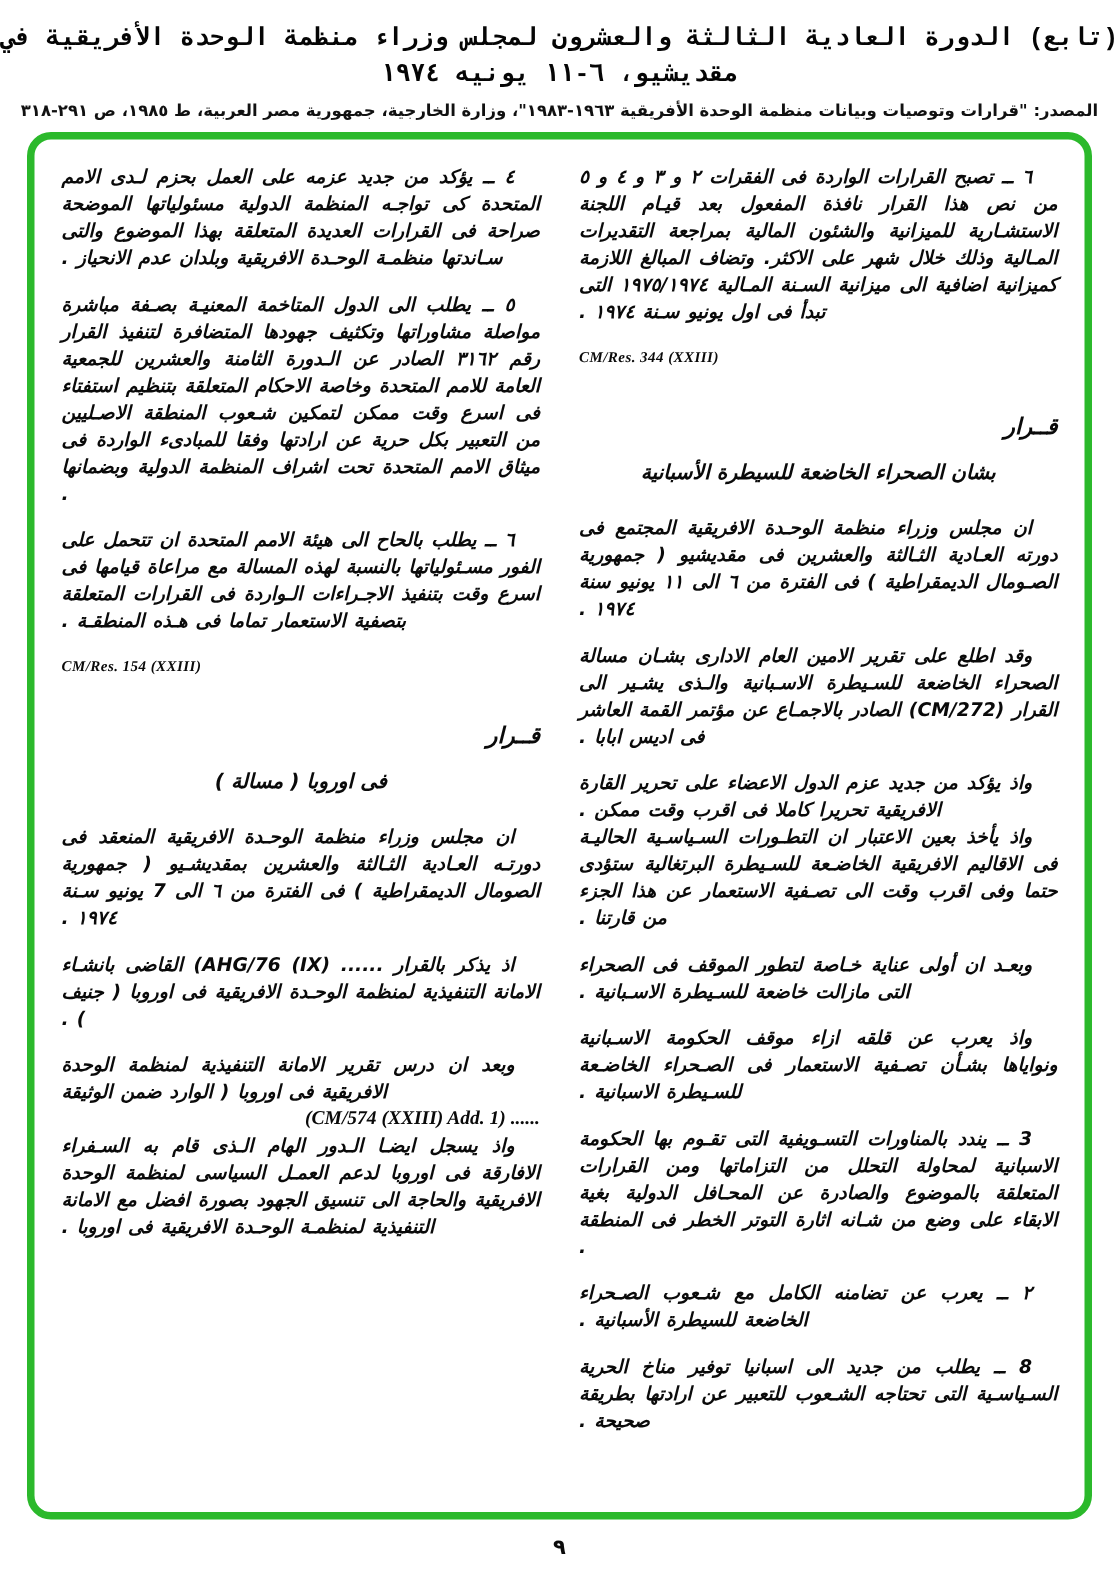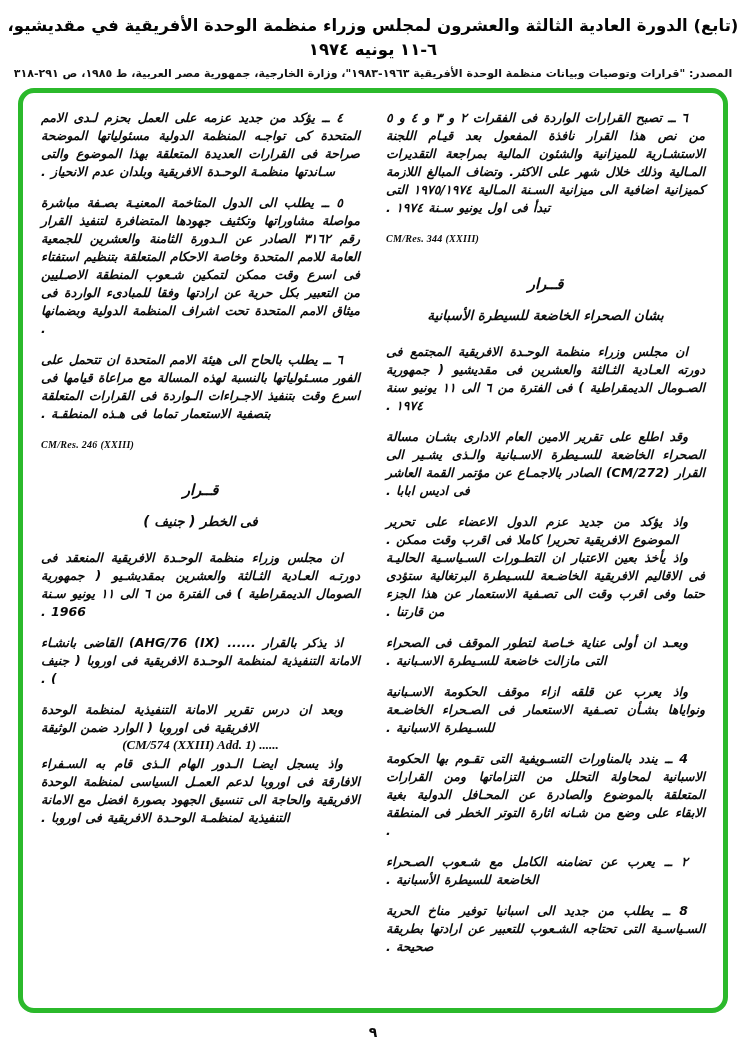--- a/index.html
+++ b/index.html
@@ -9,21 +9,21 @@
     overflow: hidden;
     font-family: "DejaVu Sans", sans-serif;
     color: #0a0a0a;
   }
   .page { position: relative; width: 746px; height: 1063px; }
 
   
   .hdr { position: absolute; top: 14px; left: 0; width: 100%; text-align: center; direction: rtl; }
   .hdr-title {
     font-size: 16.5px; font-weight: bold; letter-spacing: 0px;
-    line-height: 24px; color: #050505;
+    line-height: 24px; color: #050505; font-family: Liberation Mono, monospace;
   }
   .hdr-src {
     margin-top: 5px;
     font-size: 11px; font-weight: bold; color: #111;
   }
 
   
   .frame {
     position: absolute; left: 18px; top: 88px;
     width: 710px; height: 925px;
@@ -47,27 +47,27 @@
   }
   .para.tight { margin-bottom: 0; }
   .code {
     direction: ltr; text-align: left;
     font-family: "Liberation Serif", serif;
     font-size: 10px; font-weight: bold;
     margin: 16px 0 30px 0;
     letter-spacing: 0.3px;
   }
   .code-line {
-    direction: ltr; text-align: center;
+    direction: ltr; text-align: right;
     font-family: "Liberation Serif", serif;
     font-size: 13px; font-weight: bold;
     margin: 0 0 2px 0;
   }
   .h1 {
-    text-align: center; direction: rtl;
+    text-align: right; direction: rtl;
     font-size: 15px; line-height: 20px;
     margin: 0 0 12px 0;
   }
   .h2 {
     text-align: center; direction: rtl;
     font-size: 13.5px; line-height: 19px;
     margin: 0 0 10px 0;
   }
   .h2.last { margin-bottom: 18px; text-align: center; }
 
@@ -88,36 +88,36 @@
   </div>
 
   <div class="frame" style="border-color: rgb(43, 185, 43);">
     <section class="col" id="col-right">
         <div class="blk para">٦ ــ تصبح القرارات الواردة فى الفقرات ٢ و ٣ و ٤ و ٥ من نص هذا القرار نافذة المفعول بعد قيـام اللجنة الاستشـارية للميزانية والشئون المالية بمراجعة التقديرات المـالية وذلك خلال شهر على الاكثر. وتضاف المبالغ اللازمة كميزانية اضافية الى ميزانية السـنة المـالية ١٩٧٥/١٩٧٤ التى تبدأ فى اول يونيو سـنة ١٩٧٤ .</div>
         <div class="blk code">CM/Res. 344 (XXIII)</div>
         <div class="blk h1">قــرار</div>
         <div class="blk h2 last">بشان الصحراء الخاضعة للسيطرة الأسبانية</div>
         <div class="blk para">ان مجلس وزراء منظمة الوحـدة الافريقية المجتمع فى دورته العـادية الثـالثة والعشرين فى مقديشيو ( جمهورية الصـومال الديمقراطية ) فى الفترة من ٦ الى ١١ يونيو سنة ١٩٧٤ .</div>
         <div class="blk para">وقد اطلع على تقرير الامين العام الادارى بشـان مسالة الصحراء الخاضعة للسـيطرة الاسـبانية والـذى يشـير الى القرار ⁦(CM/272)⁩ الصادر بالاجمـاع عن مؤتمر القمة العاشر فى اديس ابابا .</div>
-        <div class="blk para tight">واذ يؤكد من جديد عزم الدول الاعضاء على تحرير الموضوع الافريقية تحريرا كاملا فى اقرب وقت ممكن .</div>
+        <div class="blk para tight">واذ يؤكد من جديد عزم الدول الاعضاء على تحرير القارة الافريقية تحريرا كاملا فى اقرب وقت ممكن .</div>
         <div class="blk para">واذ يأخذ بعين الاعتبار ان التطـورات السـياسـية الحاليـة فى الاقاليم الافريقية الخاضـعة للسـيطرة البرتغالية ستؤدى حتما وفى اقرب وقت الى تصـفية الاستعمار عن هذا الجزء من قارتنا .</div>
         <div class="blk para">وبعـد ان أولى عناية خـاصة لتطور الموقف فى الصحراء التى مازالت خاضعة للسـيطرة الاسـبانية .</div>
         <div class="blk para">واذ يعرب عن قلقه ازاء موقف الحكومة الاسـبانية ونواياها بشـأن تصـفية الاستعمار فى الصـحراء الخاضـعة للسـيطرة الاسبانية .</div>
-        <div class="blk para">4 ــ يندد بالمناورات التسـويفية التى تقـوم بها الحكومة الاسبانية لمحاولة التحلل من التزاماتها ومن القرارات المتعلقة بالموضوع والصادرة عن المحـافل الدولية بغية الابقاء على وضع من شـانه اثارة التوتر الخطر فى المنطقة .</div>
+        <div class="blk para">3 ــ يندد بالمناورات التسـويفية التى تقـوم بها الحكومة الاسبانية لمحاولة التحلل من التزاماتها ومن القرارات المتعلقة بالموضوع والصادرة عن المحـافل الدولية بغية الابقاء على وضع من شـانه اثارة التوتر الخطر فى المنطقة .</div>
         <div class="blk para">٢ ــ يعرب عن تضامنه الكامل مع شـعوب الصـحراء الخاضعة للسيطرة الأسبانية .</div>
         <div class="blk para">8 ــ يطلب من جديد الى اسبانيا توفير مناخ الحرية السـياسـية التى تحتاجه الشـعوب للتعبير عن ارادتها بطريقة صحيحة .</div>
       </section>
     <section class="col" id="col-left">
         <div class="blk para">٤ ــ يؤكد من جديد عزمه على العمل بحزم لـدى الامم المتحدة كى تواجـه المنظمة الدولية مسئولياتها الموضحة صراحة فى القرارات العديدة المتعلقة بهذا الموضوع والتى سـاندتها منظمـة الوحـدة الافريقية وبلدان عدم الانحياز .</div>
         <div class="blk para">٥ ــ يطلب الى الدول المتاخمة المعنيـة بصـفة مباشرة مواصلة مشاوراتها وتكثيف جهودها المتضافرة لتنفيذ القرار رقم ٣١٦٢ الصادر عن الـدورة الثامنة والعشرين للجمعية العامة للامم المتحدة وخاصة الاحكام المتعلقة بتنظيم استفتاء فى اسرع وقت ممكن لتمكين شـعوب المنطقة الاصـليين من التعبير بكل حرية عن ارادتها وفقا للمبادىء الواردة فى ميثاق الامم المتحدة تحت اشراف المنظمة الدولية وبضمانها .</div>
         <div class="blk para">٦ ــ يطلب بالحاح الى هيئة الامم المتحدة ان تتحمل على الفور مسـئولياتها بالنسبة لهذه المسالة مع مراعاة قيامها فى اسرع وقت بتنفيذ الاجـراءات الـواردة فى القرارات المتعلقة بتصفية الاستعمار تماما فى هـذه المنطقـة .</div>
-        <div class="blk code">CM/Res. 246 (XXIII)</div>
+        <div class="blk code">CM/Res. 154 (XXIII)</div>
         <div class="blk h1">قــرار</div>
-        <div class="blk h2 last">فى الخطر ( جنيف )</div>
-        <div class="blk para">ان مجلس وزراء منظمة الوحـدة الافريقية المنعقد فى دورتـه العـادية الثـالثة والعشرين بمقديشـيو ( جمهورية الصومال الديمقراطية ) فى الفترة من ٦ الى ١١ يونيو سـنة 1966 .</div>
+        <div class="blk h2 last">فى اوروبا ( مسالة )</div>
+        <div class="blk para">ان مجلس وزراء منظمة الوحـدة الافريقية المنعقد فى دورتـه العـادية الثـالثة والعشرين بمقديشـيو ( جمهورية الصومال الديمقراطية ) فى الفترة من ٦ الى 7 يونيو سـنة ١٩٧٤ .</div>
         <div class="blk para">اذ يذكر بالقرار ...... ⁦(AHG/76 (IX)⁩ القاضى بانشـاء الامانة التنفيذية لمنظمة الوحـدة الافريقية فى اوروبا ( جنيف ) .</div>
         <div class="blk para tight">وبعد ان درس تقرير الامانة التنفيذية لمنظمة الوحدة الافريقية فى اوروبا ( الوارد ضمن الوثيقة</div>
         <div class="blk code-line">(CM/574 (XXIII) Add. 1) ......</div>
         <div class="blk para">واذ يسجل ايضـا الـدور الهام الـذى قام به السـفراء الافارقة فى اوروبا لدعم العمـل السياسى لمنظمة الوحدة الافريقية والحاجة الى تنسيق الجهود بصورة افضل مع الامانة التنفيذية لمنظمـة الوحـدة الافريقية فى اوروبا .</div>
       </section>
   </div>
 
   <div class="pageno">٩</div>
 
 </div>

